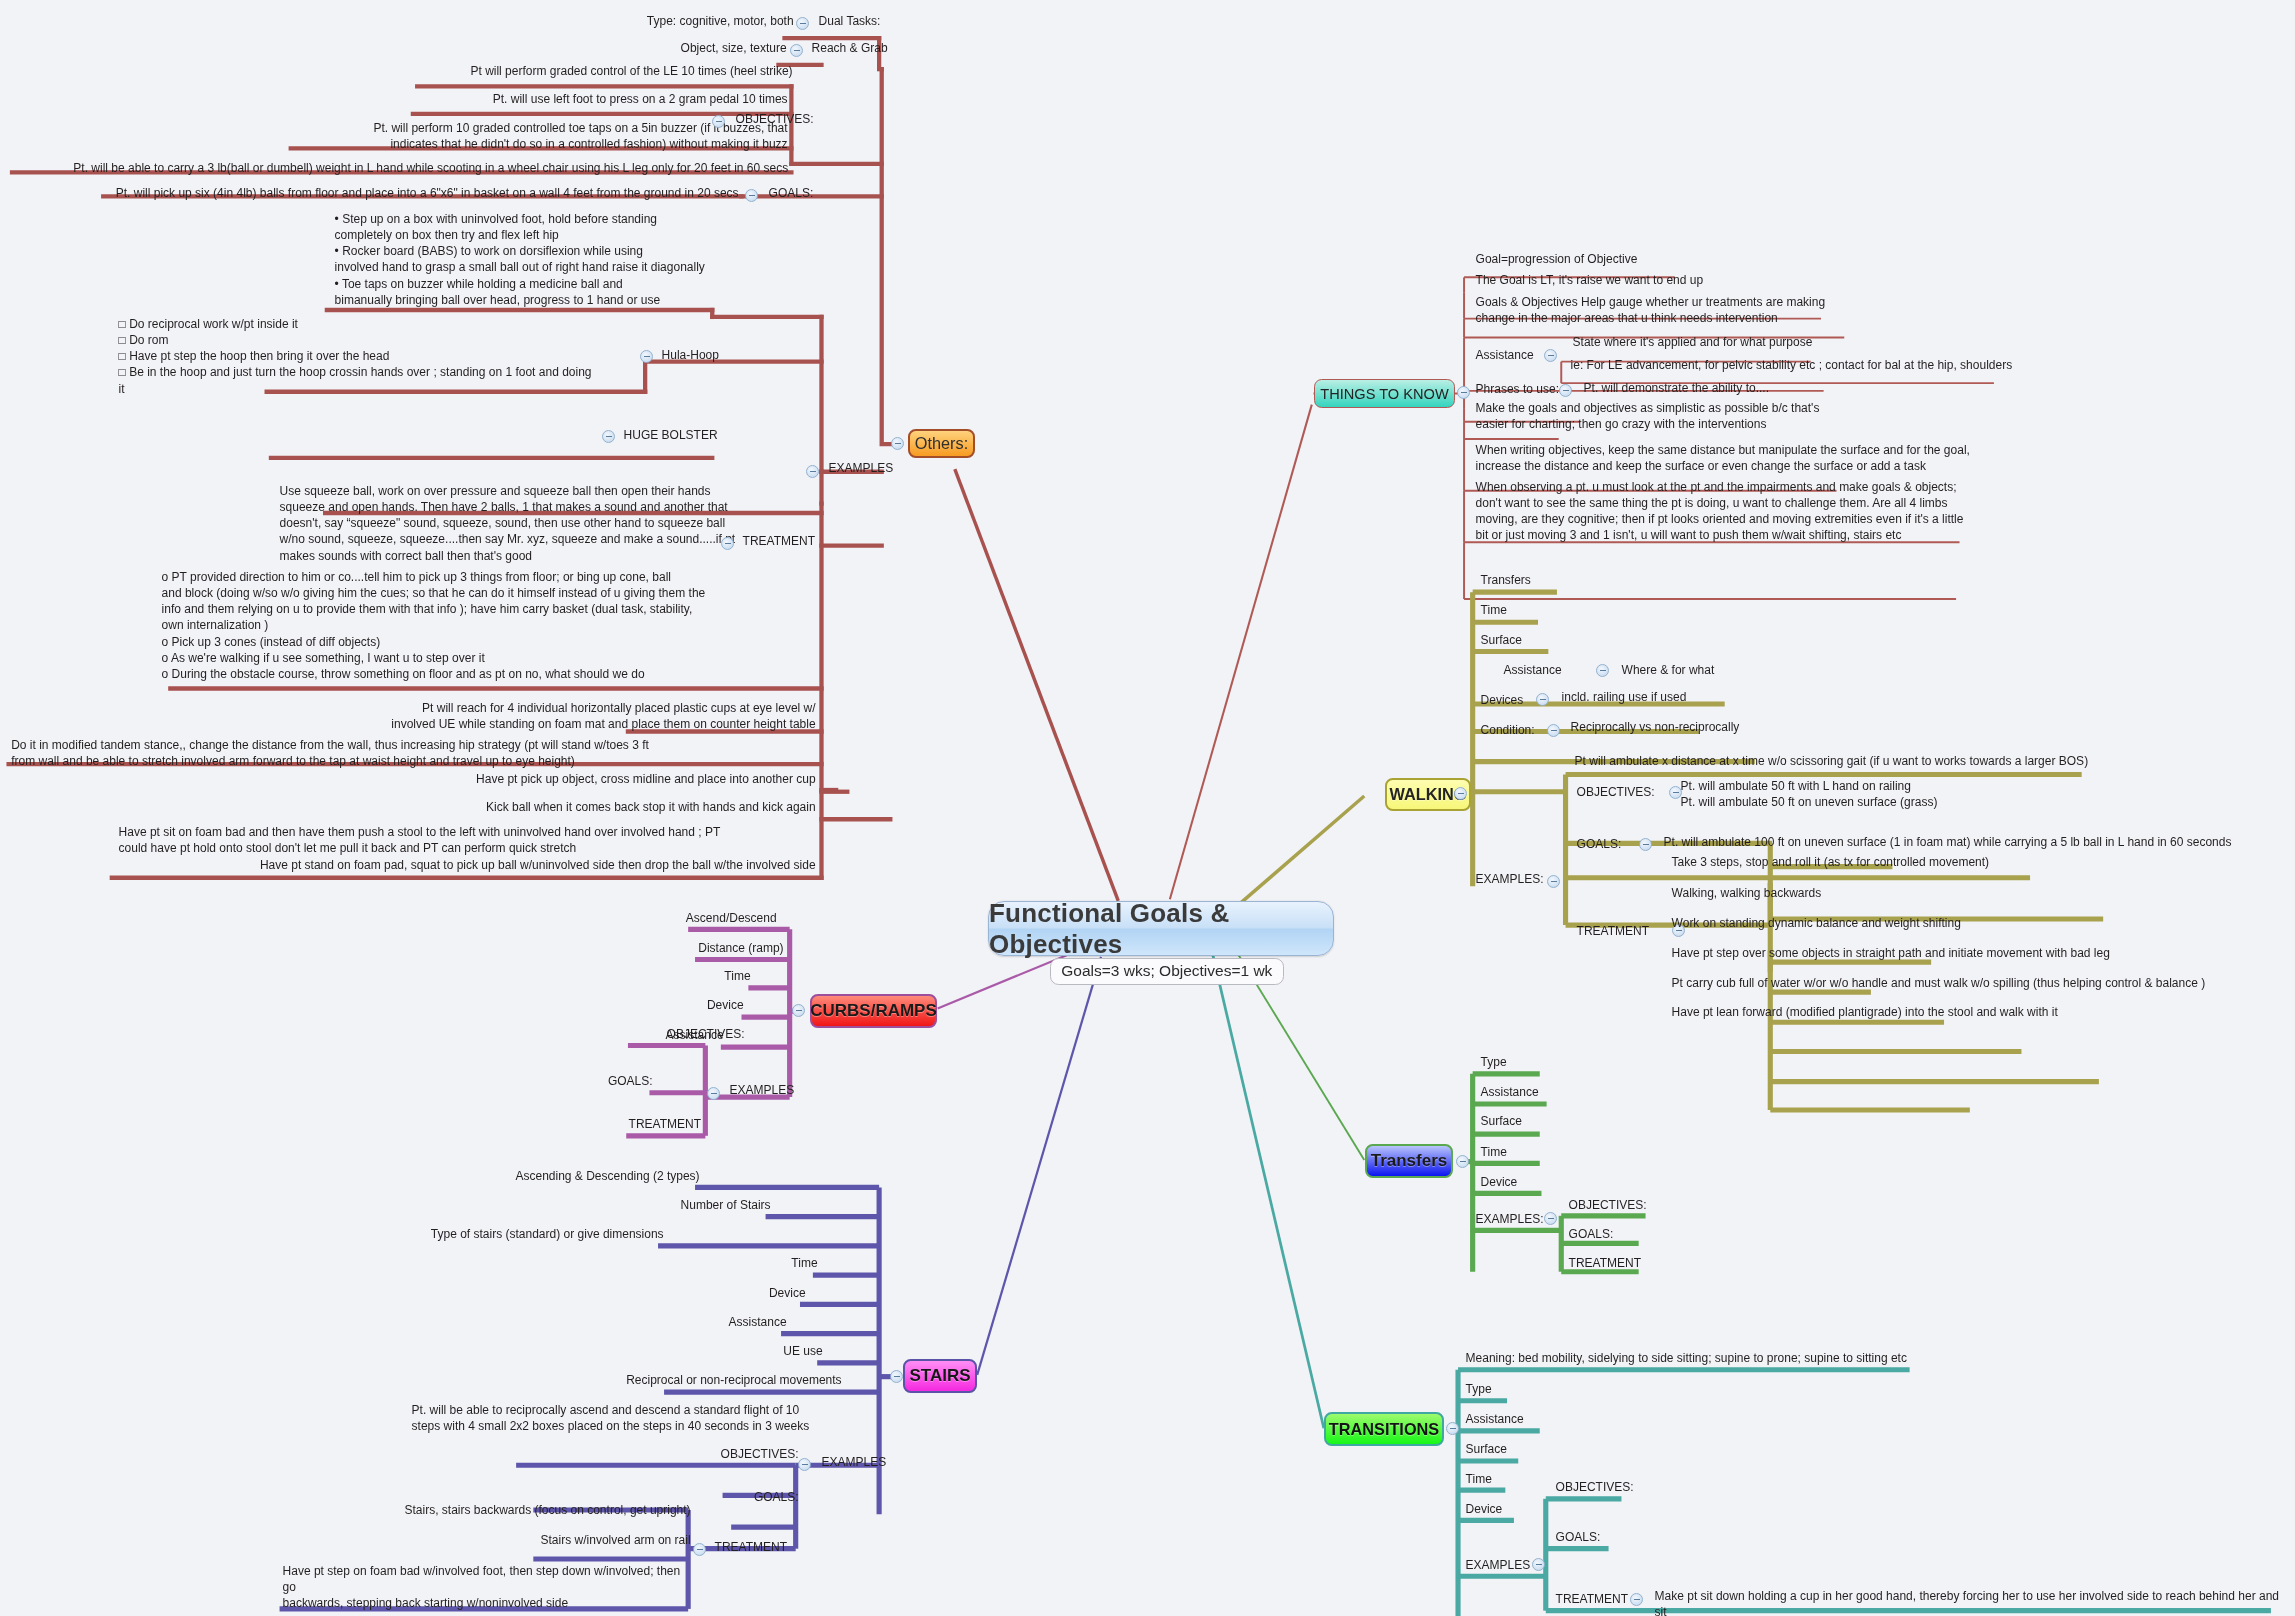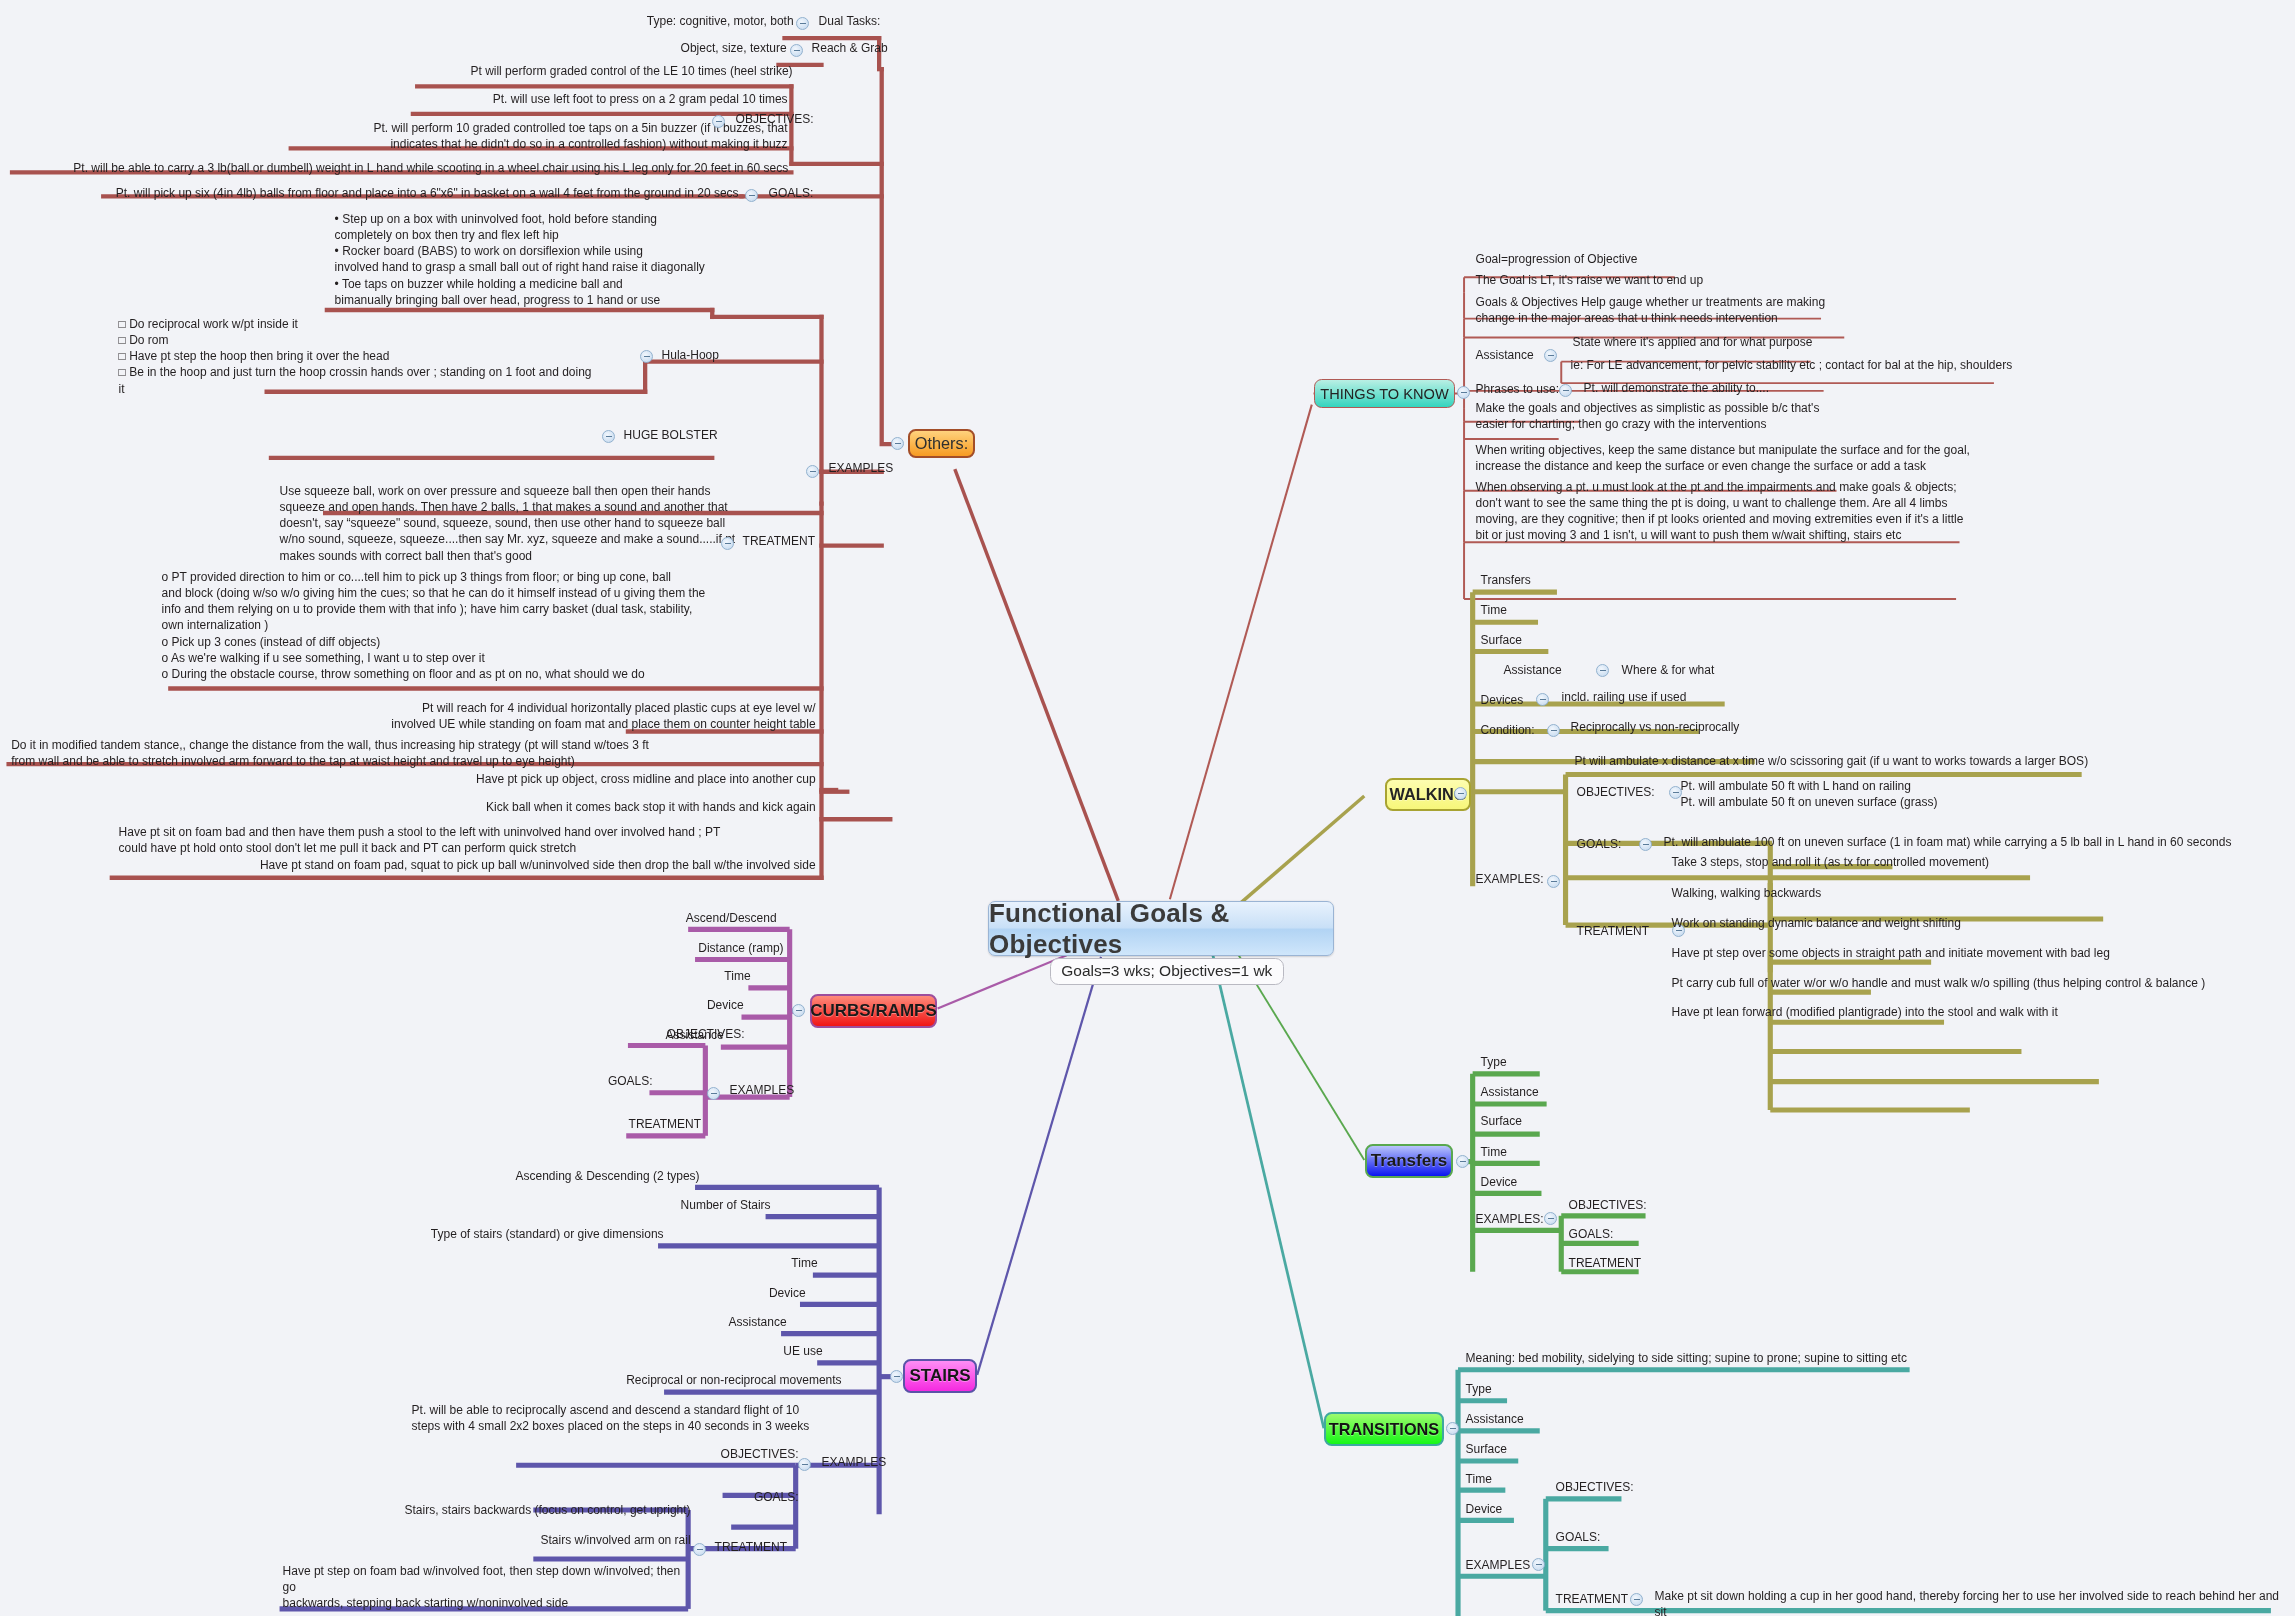--- a/index.html
+++ b/index.html
@@ -34,21 +34,21 @@
     box-sizing:border-box;
   }
   .minus:after{
     content:"";position:absolute;left:2.6px;top:5.2px;width:6px;height:1.3px;background:#5a7b99;
   }
 
   
   #root{
     position:absolute;
     left:988px;top:901px;width:344px;height:53px;
-    border-radius:7px;
+    border-radius:16px;
     border:1.3px solid #9ab4d4;
     background:linear-gradient(to bottom,#e8f2fd 0%,#c9e0f7 48%,#b2d4f4 52%,#cfe6fb 100%);
     box-shadow:0 0.9px 1.7px rgba(0,0,0,.15);
     display:flex;align-items:center;justify-content:center;
     font-size:26px;font-weight:bold;color:#3a3a3a;
     letter-spacing:0.2px;
   }
   #rootsub{
     position:absolute;left:1050px;top:958px;
     border:1.2px solid #b9b9c2;border-radius:8.6px;background:#fbfbfd;

